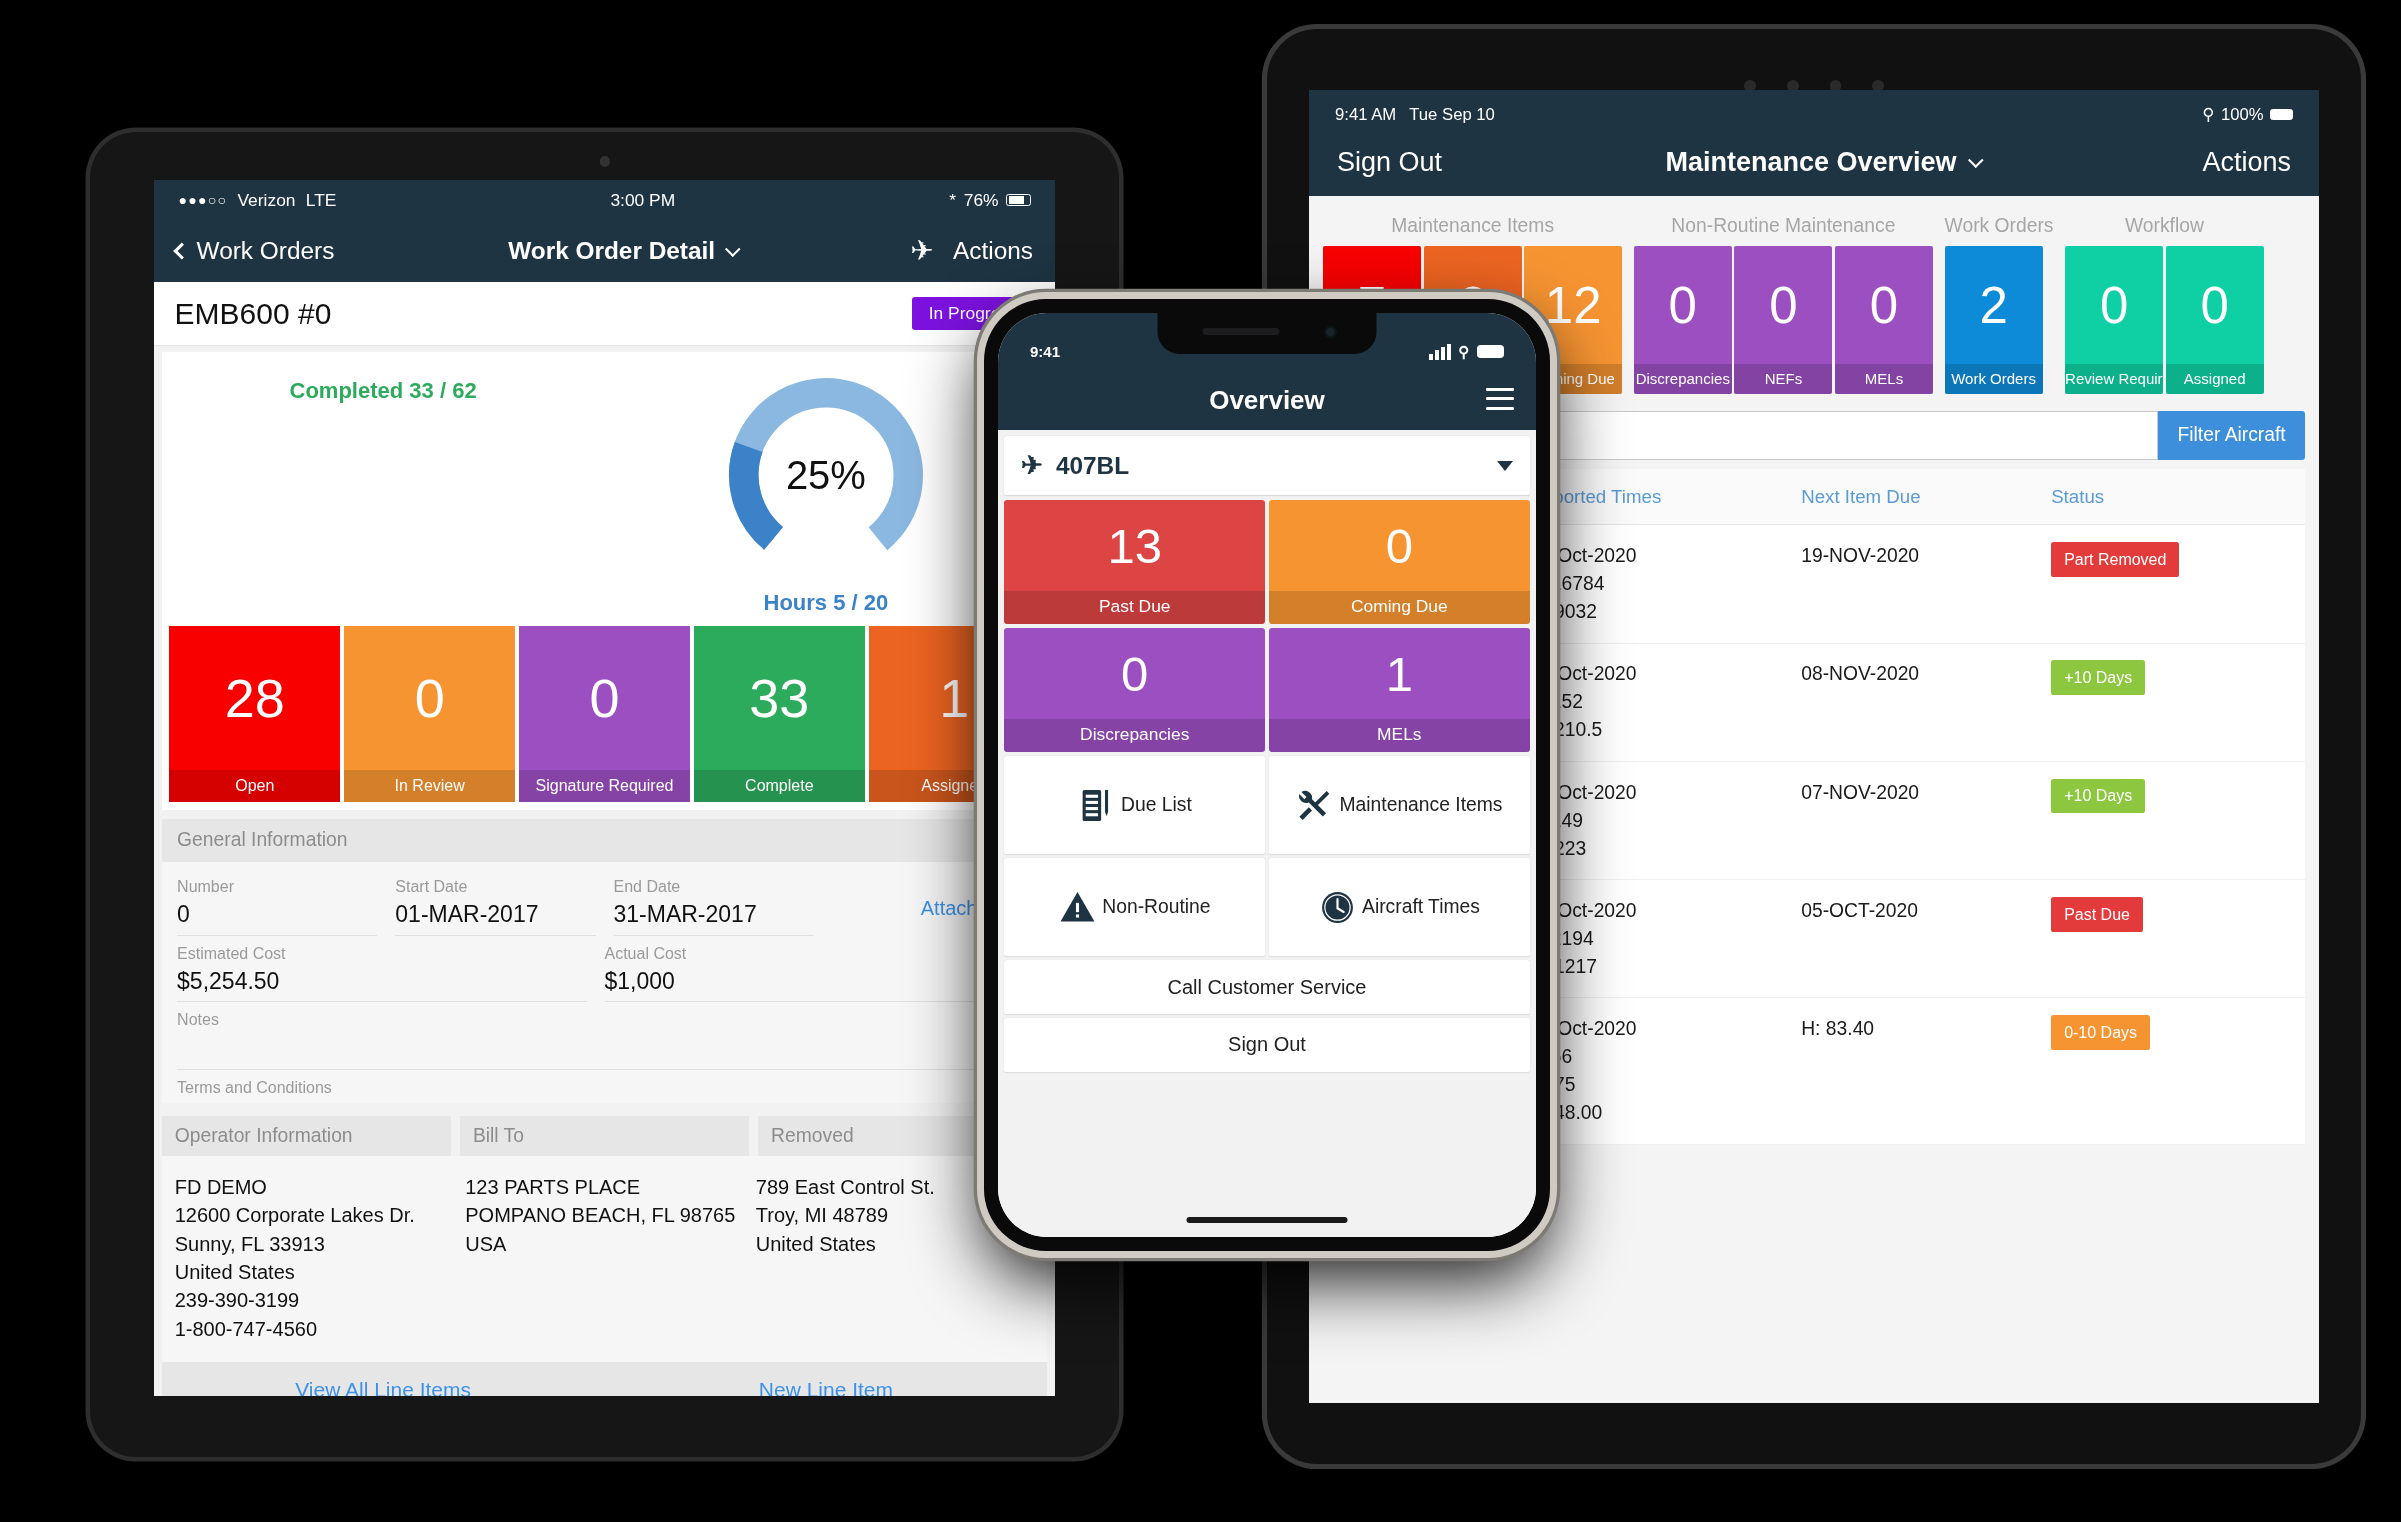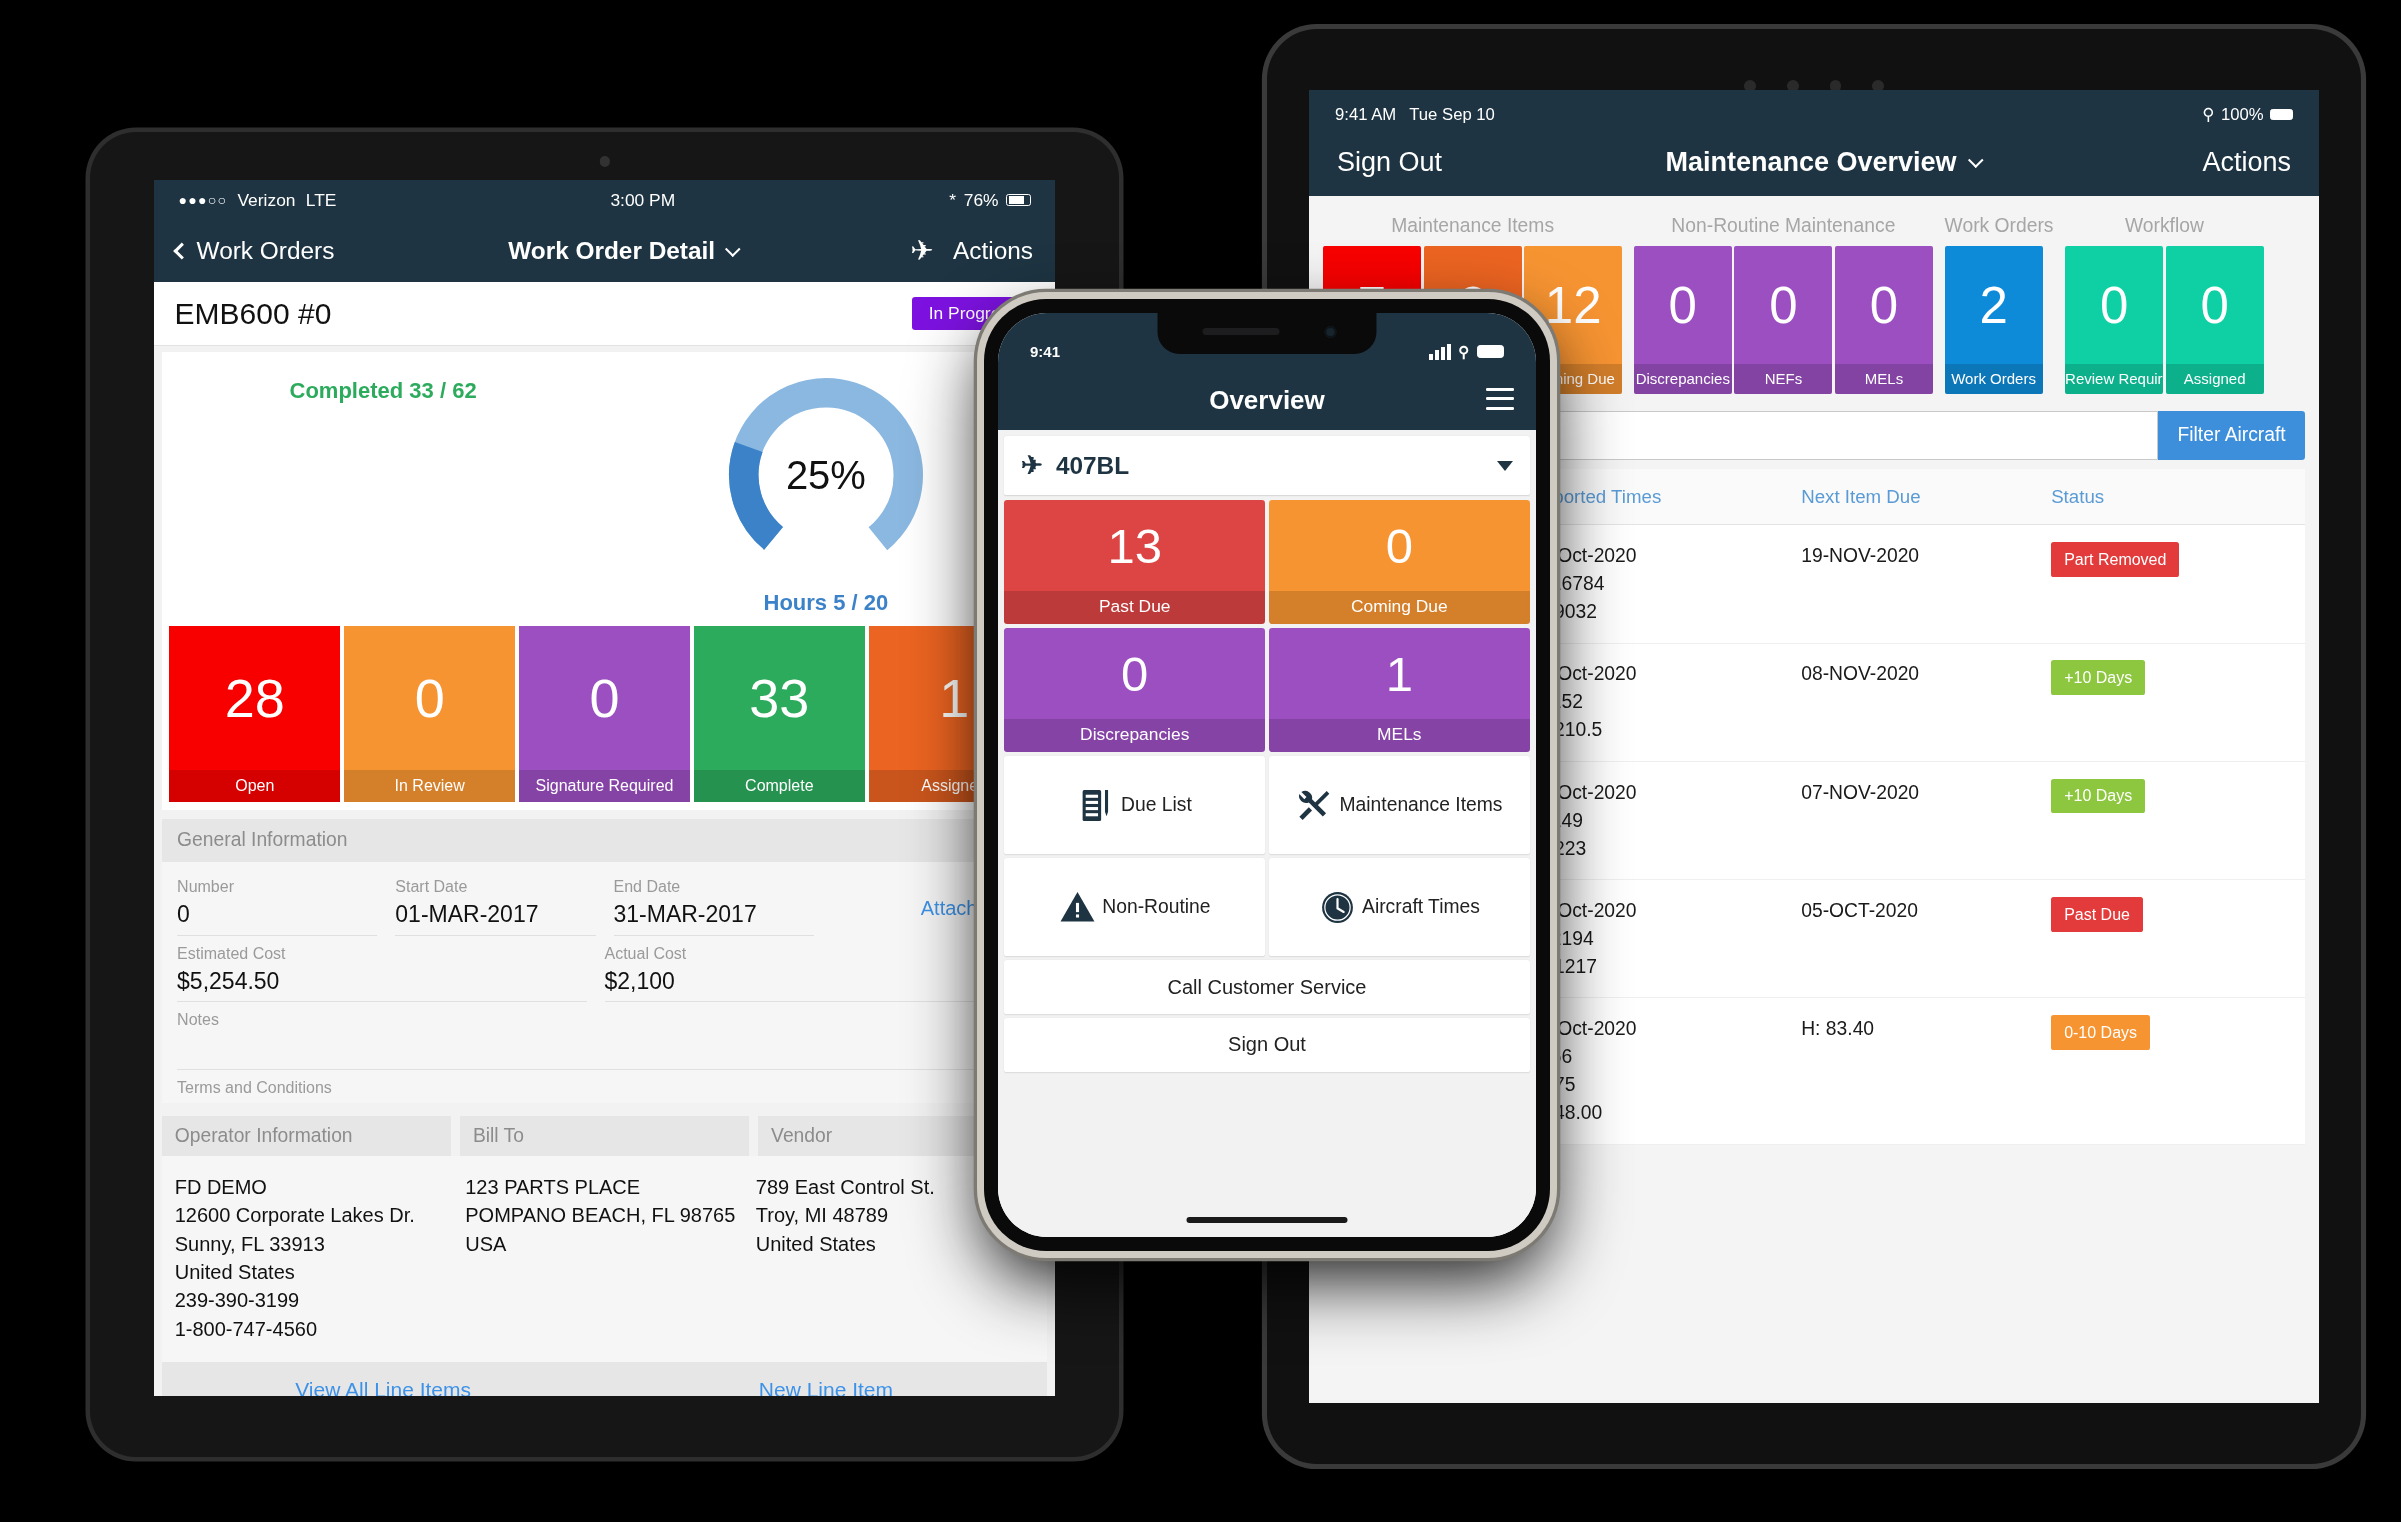--- a/index.html
+++ b/index.html
@@ -293,36 +293,36 @@
           <div style="flex:1;"></div>
         </div>
         <div class="attlink">Attachments</div>
         <div class="frow">
           <div class="fcell" style="flex:2;">
             <div class="flab">Estimated Cost</div>
             <div class="fval">$5,254.50</div>
           </div>
           <div class="fcell" style="flex:2;">
             <div class="flab">Actual Cost</div>
-            <div class="fval">$2,100</div>
+            <div class="fval">$1,000</div>
           </div>
         </div>
         <div class="fullrow">
           <div class="flab">Notes</div>
           <div class="pad"></div>
         </div>
         <div class="fullrow" style="border-bottom:none;">
           <div class="flab">Terms and Conditions</div>
         </div>
       </div>
 
       <div class="addr-heads">
         <div>Operator Information</div>
         <div>Bill To</div>
-        <div>Vendor</div>
+        <div>Removed</div>
       </div>
       <div class="addr-body">
         <div id="addr0">
             <div>FD DEMO</div>
             <div>12600 Corporate Lakes Dr.</div>
             <div>Sunny, FL 33913</div>
             <div>United States</div>
             <div>239-390-3199</div>
             <div>1-800-747-4560</div>
           </div>

